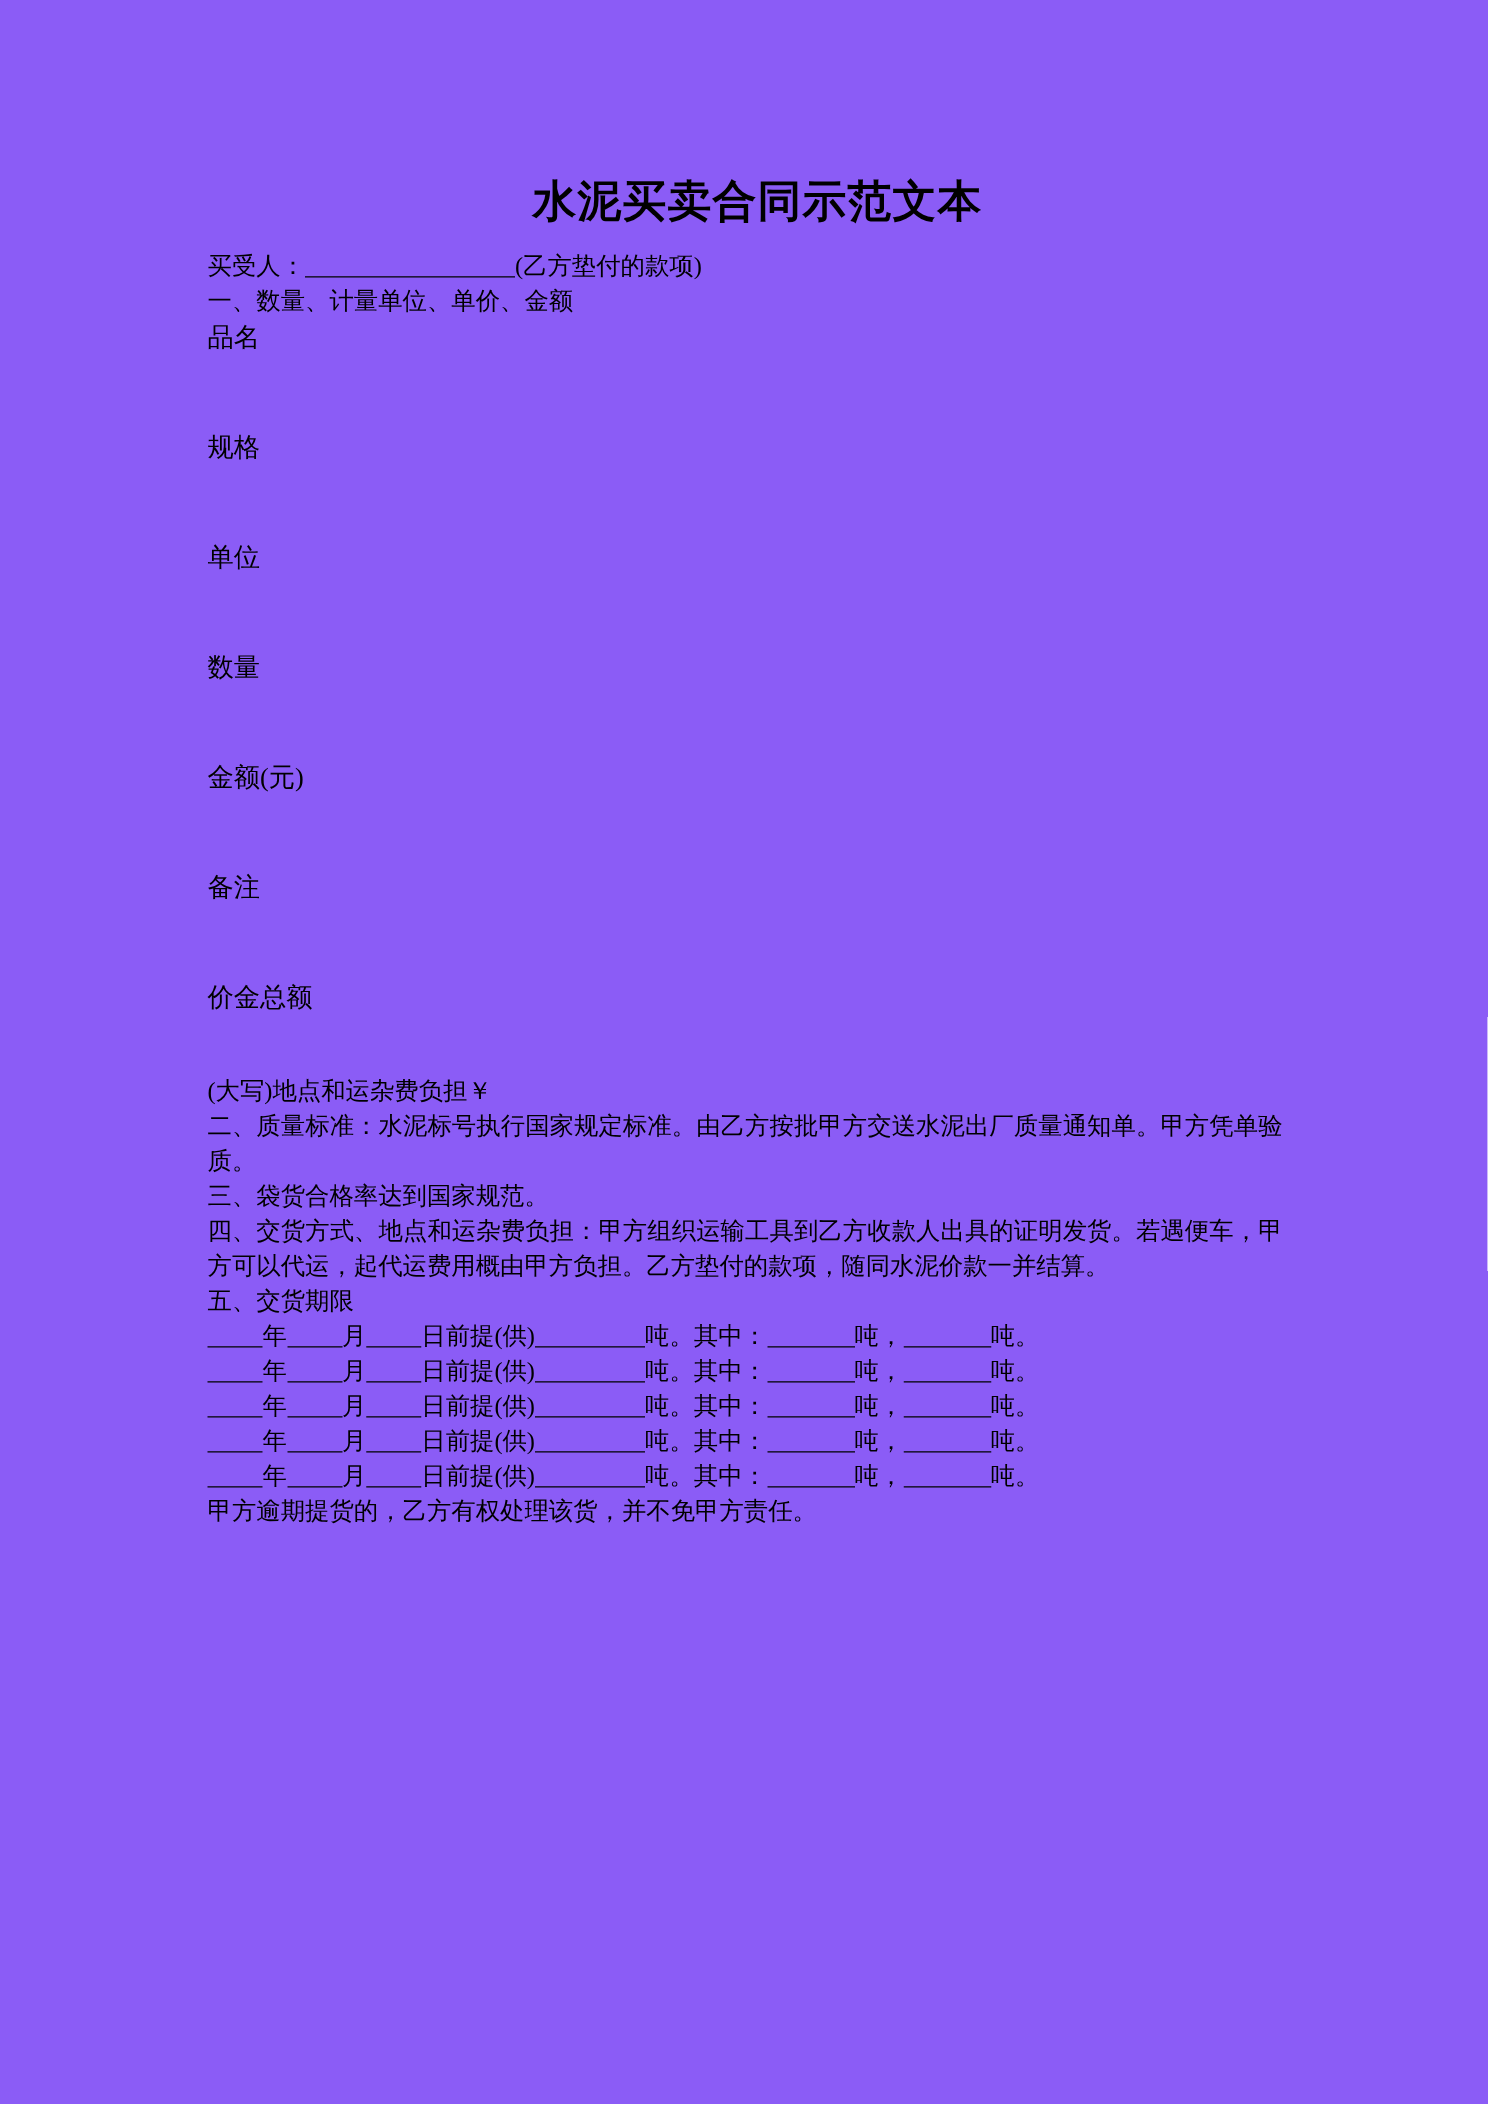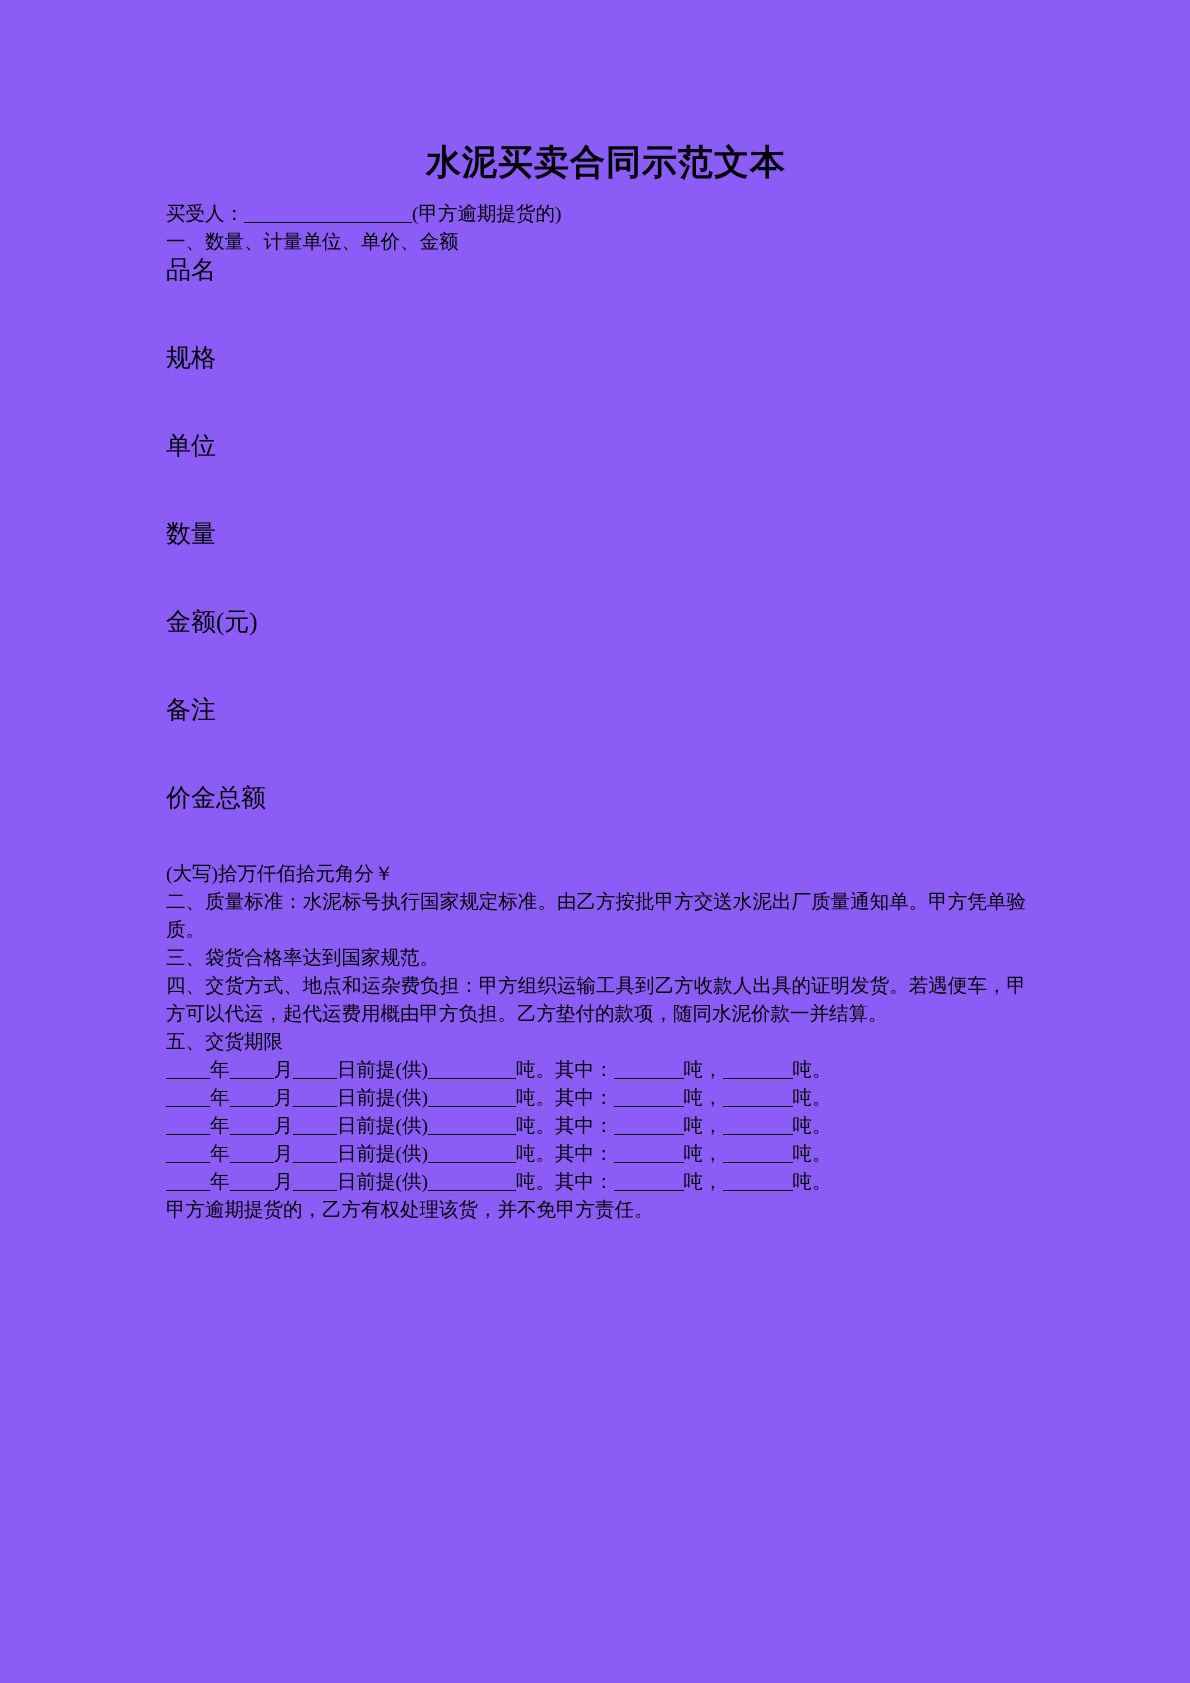--- a/index.html
+++ b/index.html
@@ -53,21 +53,21 @@
   
   .spec-table {
     width: 100%;
     border-collapse: collapse;
     margin: 0;
   }
   .spec-table td {
     border: none;
     padding: 0;
     vertical-align: top;
-    font-size: 25px;
+    font-size: 21px;
     line-height: 28px;
     height: 88px;
     margin-left: 36px;
   }
   .spec-table td.tall {
     height: 74px;
   }
   .spec-label {
     display: block;
   }
@@ -86,21 +86,21 @@
   .u-head-2 { display:inline-block; width: 108px; border-bottom: 1px solid #000; vertical-align: -3px; }
 </style>
 </head>
 <body>
 
 <div class="page">
   <div class="content">
 
     <h1 class="doc-title">水泥买卖合同示范文本</h1>
 
-    <p class="para"><span>买受人：</span><span class="u-head-1"></span><span>(甲方逾期提货的)</span></p>
+    <p class="para"><span>买受人：</span><span class="u-head-1"></span><span>(乙方垫付的款项)</span></p>
 
 
 
     <p class="para">一、数量、计量单位、单价、金额</p>
 
     <table class="spec-table">
       <tbody>
         <tr>
           <td>
             <span class="spec-label">品名</span>
@@ -134,21 +134,21 @@
         <tr>
           <td class="tall">
             <span class="spec-label">价金总额</span>
           </td>
         </tr>
       </tbody>
     </table>
 
     <div class="clause-block">
 
-      <p class="para">(大写)拾万仟佰拾元角分￥</p>
+      <p class="para">(大写)地点和运杂费负担￥</p>
 
       <p class="para justify">二、质量标准：水泥标号执行国家规定标准。由乙方按批甲方交送水泥出厂质量通知单。甲方凭单验质。</p>
 
       <p class="para">三、袋货合格率达到国家规范。</p>
 
       <p class="para justify">四、交货方式、地点和运杂费负担：甲方组织运输工具到乙方收款人出具的证明发货。若遇便车，甲方可以代运，起代运费用概由甲方负担。乙方垫付的款项，随同水泥价款一并结算。</p>
 
       <p class="para">五、交货期限</p>
 
       <div>

